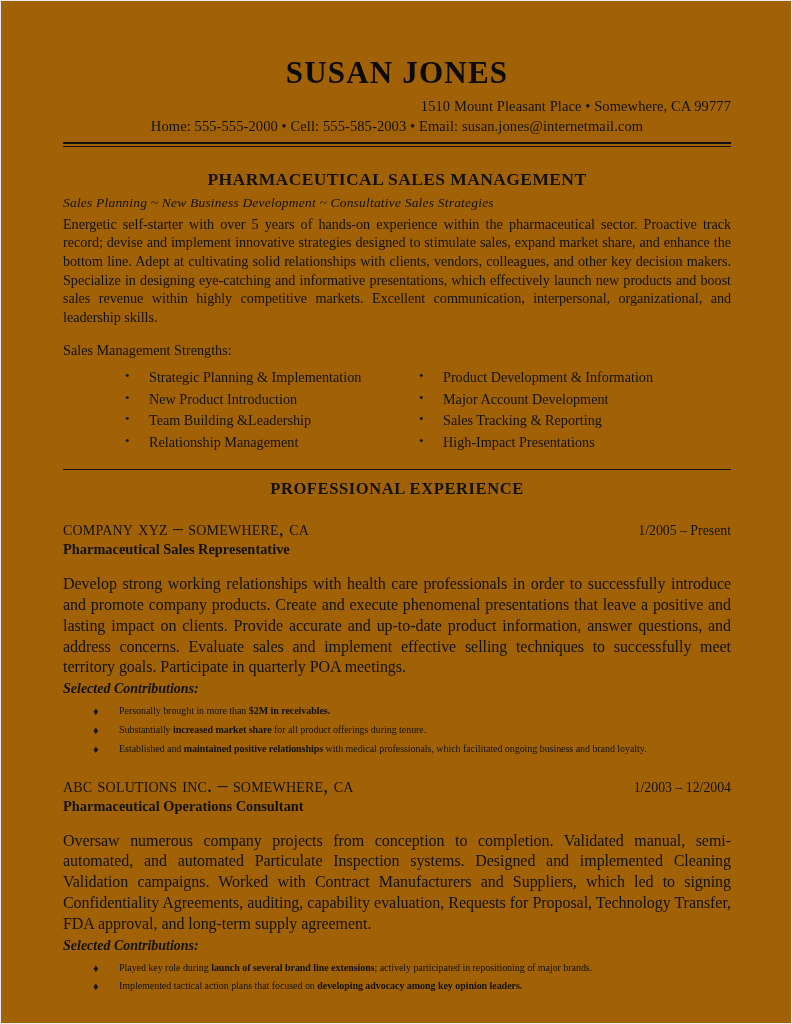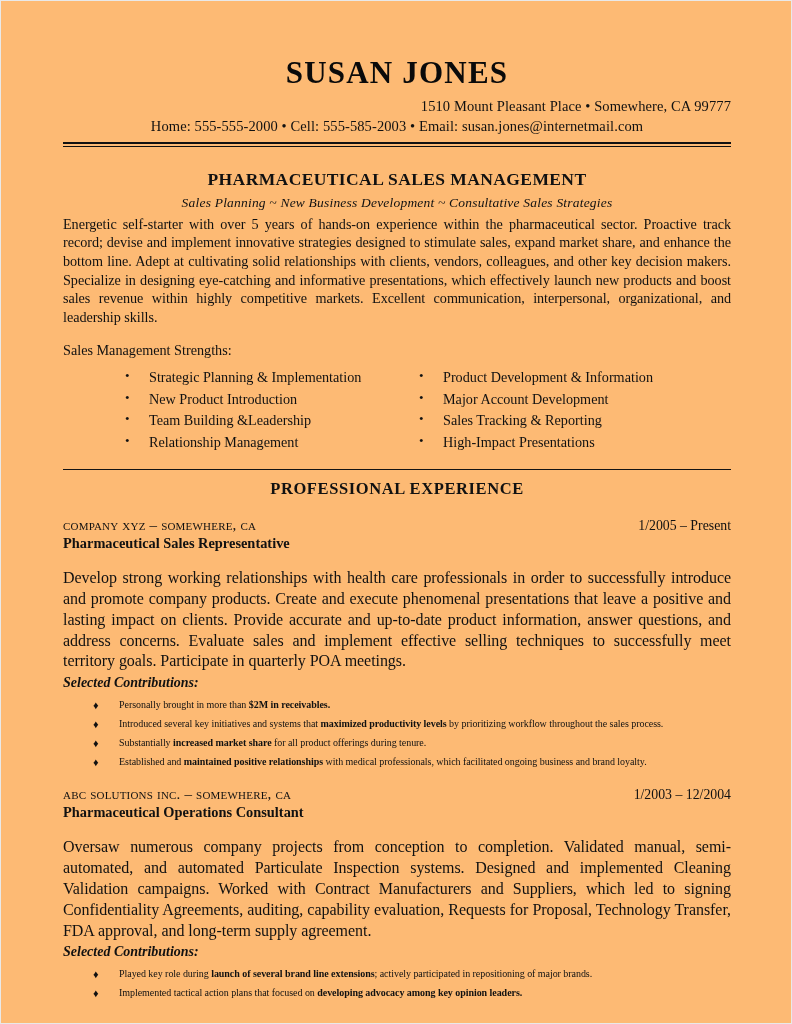--- a/index.html
+++ b/index.html
@@ -14,21 +14,21 @@
     color: #111111;
     position: relative;
     overflow: hidden;
   }
   .page {
     position: absolute;
     left: 0; top: 0;
     width: 792px;
     height: 1024px;
     box-sizing: border-box;
-    background: #fdba74;
+    background: #a16207;
     border: 1px solid #e9e9e9;
   }
   .content {
     position: absolute;
     left: 62px;
     top: 0;
     width: 668px;
   }
 
   
@@ -62,21 +62,21 @@
 
   
   .target-title {
     text-align: center;
     font-size: 17.5px;
     font-weight: bold;
     letter-spacing: .4px;
     margin-top: 22px;
   }
   .tagline {
-    text-align: center;
+    text-align: left;
     font-size: 13.5px;
     font-style: italic;
     margin-top: 5px;
     letter-spacing: .2px;
   }
 
   
   .summary {
     font-size: 14.2px;
     text-align: justify;
@@ -132,21 +132,21 @@
   .job-line {
     display: flex;
     justify-content: space-between;
     align-items: baseline;
     font-size: 13.6px;
   }
   .job-company {
     font-variant: small-caps;
     text-transform: lowercase;
     letter-spacing: .2px;
-    font-size: 15px;
+    font-size: 20px;
   }
   .job-dates {
     font-size: 13.8px;
     white-space: nowrap;
   }
   .job-title {
     font-size: 14.4px;
     font-weight: bold;
     margin-top: 1px;
   }
@@ -219,21 +219,20 @@
     <div class="job">
       <div class="job-line">
         <span class="job-company">Company XYZ – Somewhere, CA</span>
         <span class="job-dates">1/2005 – Present</span>
       </div>
       <div class="job-title">Pharmaceutical Sales Representative</div>
       <div class="job-desc">Develop strong working relationships with health care professionals in order to successfully introduce and promote company products. Create and execute phenomenal presentations that leave a positive and lasting impact on clients. Provide accurate and up-to-date product information, answer questions, and address concerns. Evaluate sales and implement effective selling techniques to successfully meet territory goals. Participate in quarterly POA meetings.</div>
       <div class="contrib-label">Selected Contributions:</div>
       <div class="bullets">
           <div class="b-item"><span>Personally brought in more than </span><b>$2M in receivables.</b></div>
-          <div class="b-item"><span>Introduced several key initiatives and systems that </span><b>maximized productivity levels</b><span> by prioritizing workflow throughout the sales process.</span></div>
           <div class="b-item"><span>Substantially </span><b>increased market share</b><span> for all product offerings during tenure.</span></div>
           <div class="b-item"><span>Established and </span><b>maintained positive relationships</b><span> with medical professionals, which facilitated ongoing business and brand loyalty.</span></div>
         </div>
     </div>
 
     <div class="job">
       <div class="job-line">
         <span class="job-company">ABC Solutions Inc. – Somewhere, CA</span>
         <span class="job-dates">1/2003 – 12/2004</span>
       </div>

